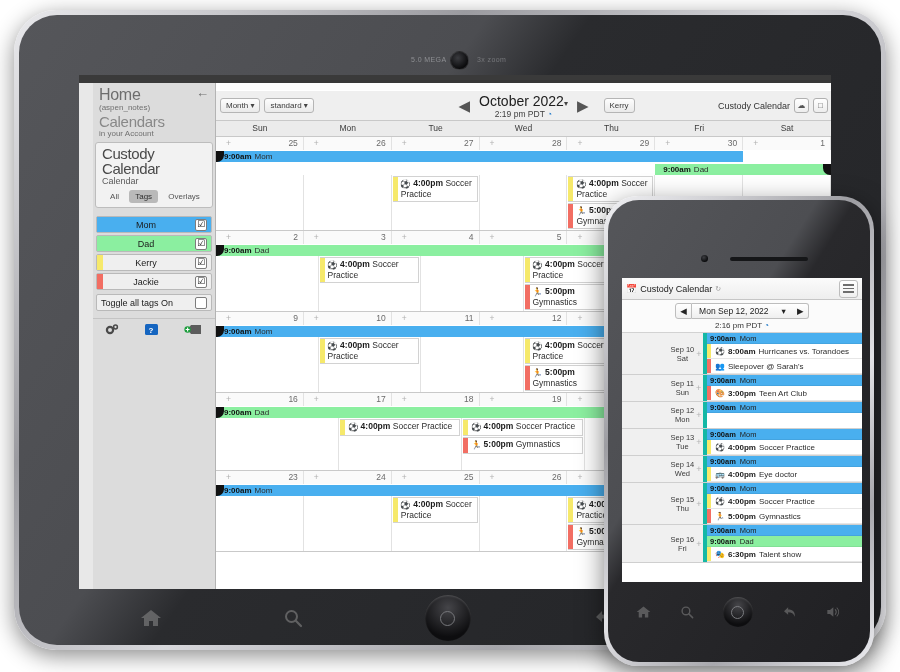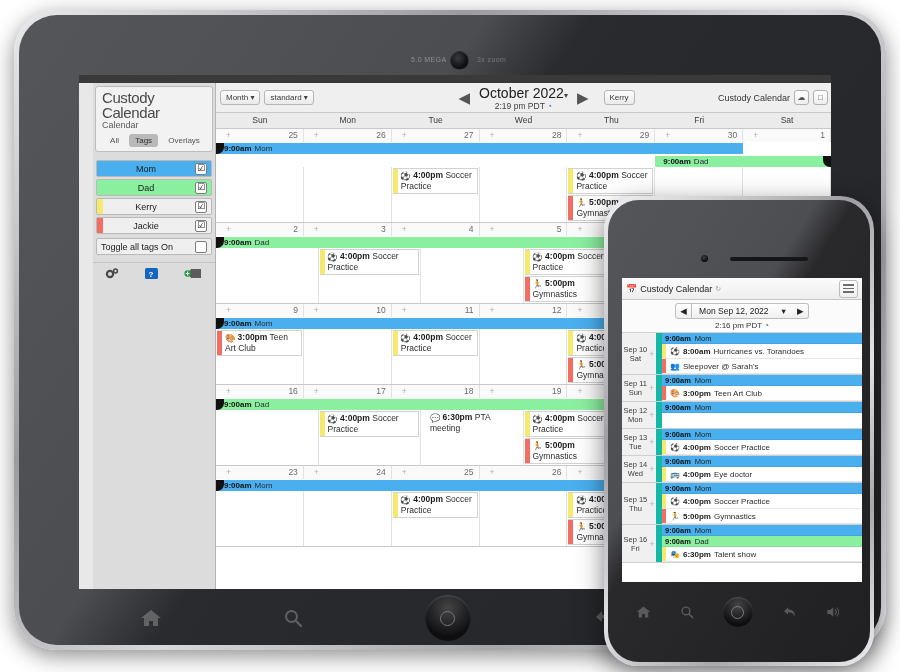--- a/index.html
+++ b/index.html
@@ -57,21 +57,21 @@
   .toggle-row{display:flex;align-items:center;justify-content:space-between;height:17px;
        margin:4px 3px 0 3px;border:1px solid #b9b9b9;border-radius:2px;background:#efefef;
        padding:0 4px;box-sizing:border-box;}
   .toggle-row span{font-size:9px;color:#1a1a1a;}
   .sb-tools{display:flex;justify-content:space-around;align-items:center;margin-top:7px;
             padding-top:4px;border-top:1px solid #c4c4c4;}
 
   
   #cal{position:absolute;left:137px;top:8px;right:0;bottom:0;background:#fff;overflow:hidden;}
   #cal-toolbar{height:29px;background:#efefef;border-bottom:1px solid #c8c8c8;
-               display:flex;align-items:center;position:relative;}
+               display:flex;align-items:center;position:relative;margin-top:8px;}
   .btn{border:1px solid #b5b5b5;border-radius:3px;background:linear-gradient(#fdfdfd,#eaeaea);
        font-size:8px;color:#3b3b3b;padding:2px 5px;margin-left:4px;cursor:pointer;}
   .nav-center{position:absolute;left:0;right:0;text-align:center;pointer-events:none;}
   .nav-inline{display:inline-flex;align-items:center;gap:9px;pointer-events:auto;}
   .arrow{font-size:15px;color:#555;cursor:pointer;line-height:14px;}
   .mtitle{font-size:14px;color:#202020;line-height:15px;}
   .mtime{font-size:8.5px;color:#3e3e3e;text-align:center;line-height:9px;}
   .caret{font-size:8px;color:#444;}
   #today-btn{position:absolute;left:calc(50% + 76px);}
   .tb-right{position:absolute;right:3px;display:flex;align-items:center;gap:4px;}
@@ -139,22 +139,22 @@
           display:flex;flex-direction:column;align-items:center;justify-content:center;}
   #ph-nav .row{display:flex;align-items:stretch;}
   .phbtn{border:1px solid #bdbdbd;background:linear-gradient(#fff,#efefef);
          font-size:8.5px;color:#222;display:flex;align-items:center;justify-content:center;}
   #ph-prev{width:15px;border-radius:3px 0 0 3px;}
   #ph-next{width:15px;border-radius:0 3px 3px 0;border-left:none;}
   #ph-date{padding:2px 7px;border-left:none;border-right:none;gap:13px;}
   #ph-time{font-size:8px;color:#333;margin-top:2px;}
 
   .phrow{display:flex;border-bottom:1px solid #cfcfcf;min-height:26px;}
-  .phrow .dayc{width:34px;flex:none;background:#f0f0f0;border-right:6px solid #14b8a6;
-        display:flex;align-items:center;justify-content:center;gap:2px;position:relative;}
+  .phrow .dayc{width:34px;flex:none;background:#f0f0f0;border-right:4px solid #14b8a6;
+        display:flex;align-items:center;justify-content:center;gap:2px;position:relative;padding-left:47px;}
   .phrow .dayc .dt{font-size:7.5px;color:#3a3a3a;text-align:center;line-height:9px;}
   .phrow .dayc .pl{font-size:9px;color:#b3b3b3;}
   .phrow .evs{flex:1;}
   .phall{height:11px;display:flex;align-items:center;padding-left:3px;box-sizing:border-box;
          border-bottom:1px solid rgba(0,0,0,.06);}
   .phall b{font-size:7.5px;color:#111;}
   .phall span{font-size:7.5px;color:#222;margin-left:4px;}
   .phev{display:flex;align-items:center;min-height:14px;background:#fff;
         border-bottom:1px solid #e6e6e6;}
   .phev .bar{width:4px;align-self:stretch;flex:none;}
@@ -180,20 +180,31 @@
 
    <div id="tab-cam"></div>
    <div class="tab-brand" id="tab-brand-l">5.0 MEGA</div>
    <div class="tab-brand" id="tab-brand-r">3x zoom</div>
 
    <div id="tab-screen">
      <div id="app">
        <div id="app-topstrip"></div>
 
        <div id="sidebar">
+         <div class="sb-pad">
+           <div class="sb-home-row">
+             <div>
+               <div class="sb-h1">Home</div>
+               <div class="sb-sub">(aspen_notes)</div>
+             </div>
+             <div class="sb-back">←</div>
+           </div>
+           <div class="sb-h2">Calendars</div>
+           <div class="sb-sub">in your Account</div>
+         </div>
 
          <div class="sb-card">
            <div class="sb-title">Custody</div>
            <div class="sb-title2">Calendar</div>
            <div class="sb-cal">Calendar</div>
            <div class="seg">
              <div>All</div>
              <div class="on">Tags</div>
              <div>Overlays</div>
            </div>
@@ -386,26 +397,20 @@
                   <div><span class="plus">+</span>15</div>
                 </div>
                 <div style="position: relative;">
                   <div class="allday" style="background: rgb(73, 175, 239); width: 100%;">
                     <div class="fold"></div>
                     <span class="t">9:00am</span>
                     <span class="n">Mom</span>
                   </div>
                 </div>
                 <div class="wk-body">
-                  <div class="cell">
-                    <div class="ev">
-                      <div class="bar" style="background:#F26E63"></div>
-                      <div class="body"><span class="icon">🎨</span><b>3:00pm</b> <span class="ttl">Teen Art Club</span></div>
-                    </div>
-                  </div>
                   <div class="cell"></div>
                   <div class="cell">
                     <div class="ev">
                       <div class="bar" style="background:#F6E96B"></div>
                       <div class="body"><span class="icon">⚽</span><b>4:00pm</b> <span class="ttl">Soccer Practice</span></div>
                     </div>
                   </div>
                   <div class="cell"></div>
                   <div class="cell">
                     <div class="ev">
@@ -437,26 +442,20 @@
                     <span class="t">9:00am</span>
                     <span class="n">Dad</span>
                   </div>
                 </div>
                 <div class="wk-body">
                   <div class="cell"></div>
                   <div class="cell">
                     <div class="ev">
                       <div class="bar" style="background:#F6E96B"></div>
                       <div class="body"><span class="icon">⚽</span><b>4:00pm</b> <span class="ttl">Soccer Practice</span></div>
-                    </div>
-                  </div>
-                  <div class="cell">
-                    <div class="ev" style="border: none; background: transparent;">
-                      <div class="bar"></div>
-                      <div class="body"><span class="icon">💬</span><b>6:30pm</b> <span class="ttl">PTA meeting</span></div>
                     </div>
                   </div>
                   <div class="cell">
                     <div class="ev">
                       <div class="bar" style="background:#F6E96B"></div>
                       <div class="body"><span class="icon">⚽</span><b>4:00pm</b> <span class="ttl">Soccer Practice</span></div>
                     </div>
                     <div class="ev">
                       <div class="bar" style="background:#F26E63"></div>
                       <div class="body"><span class="icon">🏃</span><b>5:00pm</b> <span class="ttl">Gymnastics</span></div>

